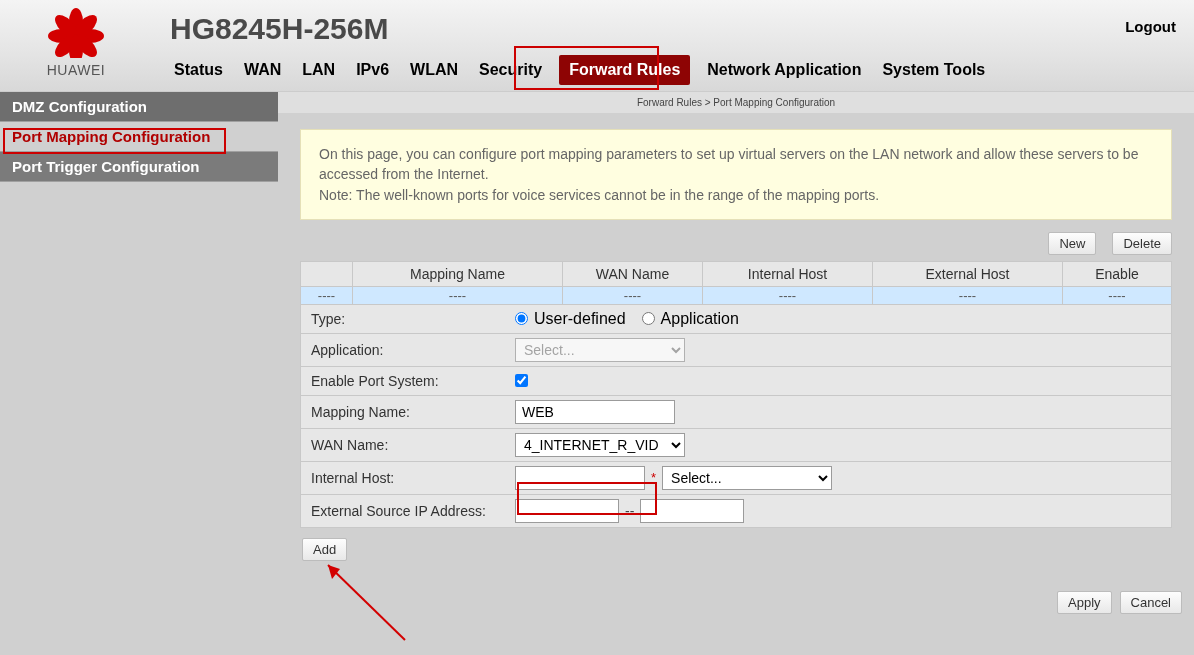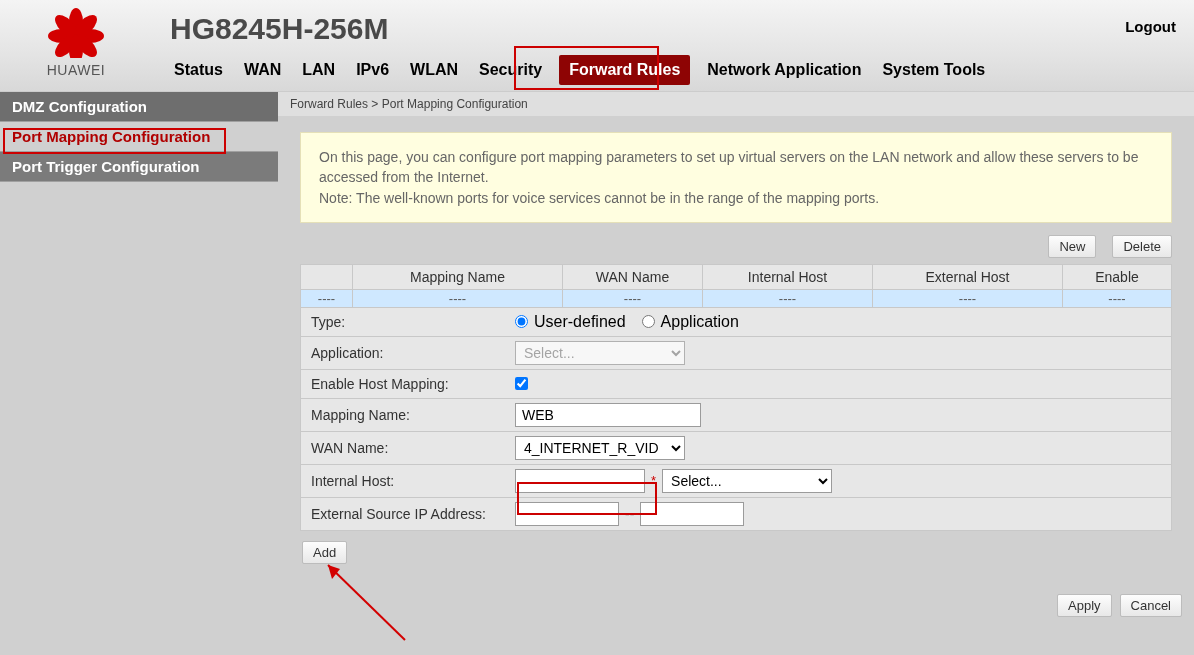--- a/index.html
+++ b/index.html
@@ -27,41 +27,41 @@
     .body { display:flex; height:calc(100% - 92px); }
 
     .sidebar { width:278px; background:#d0d0d0; }
     .sidebar .item { padding:6px 12px; font-size:15px; font-weight:700; color:#fff; background:#7a7a7a; border-bottom:1px solid #a0a0a0; cursor:pointer; }
     .sidebar .item:nth-child(1) { background:#6e6e6e; }
     .sidebar .item.active { background:#d0d0d0; color:#b00000; }
     .sidebar .item:nth-child(3) { background:#7b7b7b; }
 
     .content { flex:1; background:#d0d0d0; }
 
-    .breadcrumb { background:#dfdfdf; font-size:12px; color:#444; padding:5px 12px; }
+    .breadcrumb { background:#dfdfdf; font-size:10px; color:#444; padding:5px 12px;text-align:center; }
 
     .infobox { margin:16px 22px 0 22px; background:#fffee0; border:1px solid #e5e0b8; padding:14px 18px; font-size:14px; color:#666; line-height:1.45; }
 
     .btnrow { display:flex; justify-content:flex-end; gap:16px; margin:12px 22px 0 0; }
     .btn { background:linear-gradient(to bottom,#fdfdfd,#e8e8e8); border:1px solid #bcbcbc; border-radius:2px; font-size:13px; padding:3px 10px; cursor:pointer; color:#333; }
 
     
     .tbl-wrap { margin:6px 22px 0 22px; }
     table.grid { width:100%; border-collapse:collapse; font-size:14px; }
     table.grid th { background:#e7e7e7; border:1px solid #c8c8c8; font-weight:400; color:#333; padding:4px 6px; }
     table.grid td.empty { background:#cfe8ff; border:1px solid #c8c8c8; text-align:center; color:#555; padding:1px 6px; font-size:13px; }
 
     
     .form { margin:0 22px; background:#e7e7e7; border-left:1px solid #c8c8c8; border-right:1px solid #c8c8c8; border-bottom:1px solid #c8c8c8; }
     .form .row { display:flex; align-items:center; border-top:1px solid #c8c8c8; }
     .form .row:first-child { border-top:none; }
     .form .lbl { width:208px; padding:6px 10px; font-size:14px; color:#333; }
     .form .fld { flex:1; padding:4px 6px; display:flex; align-items:center; gap:6px; }
     input[type=text] { border:1px solid #9b9b9b; font-size:14px; padding:2px 6px; height:24px; background:#fff; }
-    input.w-short { width:186px; }
+    input.w-short { width:160px; }
     input.w-tiny  { width:104px; }
     select { border:1px solid #9b9b9b; font-size:14px; height:24px; background:#fff; padding:0 4px; }
     select.w-sel  { width:170px; }
     select.w-app  { width:170px; color:#888; }
     .req { color:#c00; font-size:13px; }
     .dash { font-size:14px; color:#444; }
 
     .add-btn { margin:10px 0 0 24px; }
     .end-btns { display:flex; justify-content:flex-end; gap:8px; margin:30px 12px 0 0; }
 
@@ -170,21 +170,21 @@
       <div class="row">
         <div class="lbl">Application:</div>
         <div class="fld">
           <select class="w-app" disabled="">
             <option>Select...</option>
           </select>
         </div>
       </div>
 
       <div class="row">
-        <div class="lbl">Enable Host Mapping:</div>
+        <div class="lbl">Enable Port System:</div>
         <div class="fld">
           <input type="checkbox" checked="" style="">
         </div>
       </div>
 
       <div class="row">
         <div class="lbl">Mapping Name:</div>
         <div class="fld">
           <input type="text" class="w-short" value="WEB" style="">
         </div>

